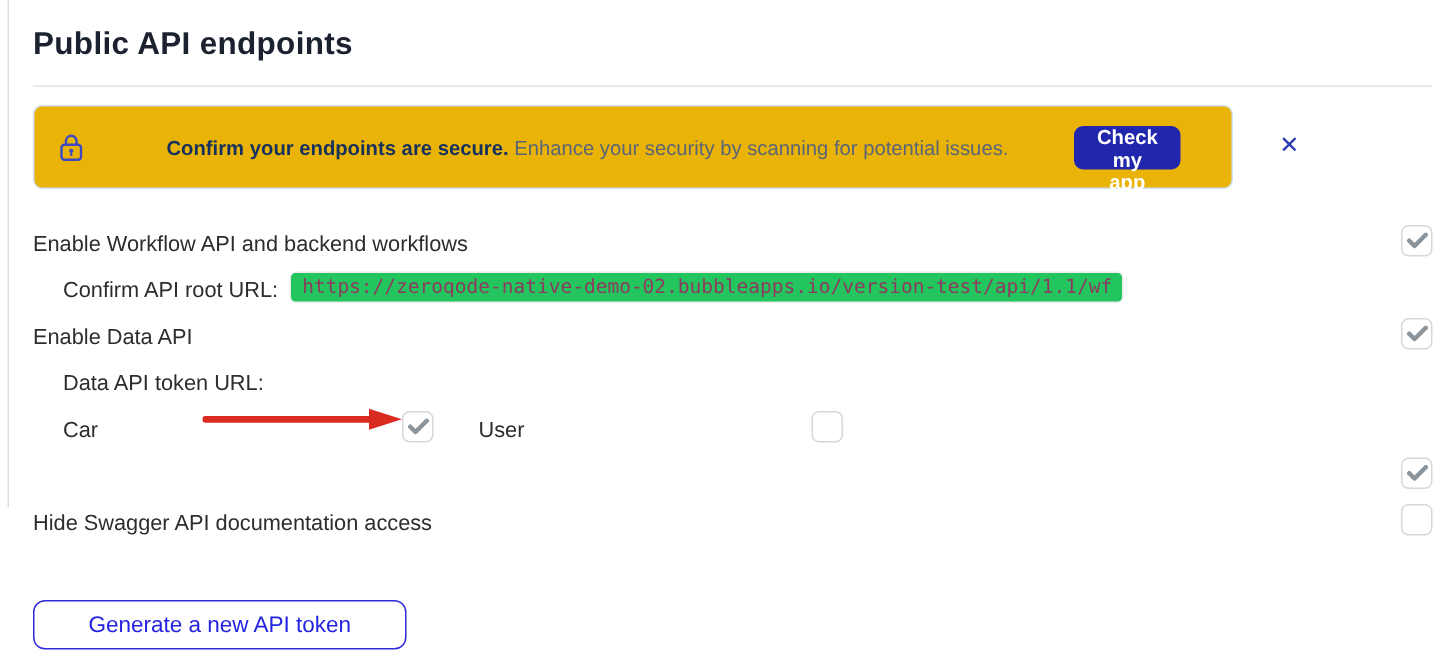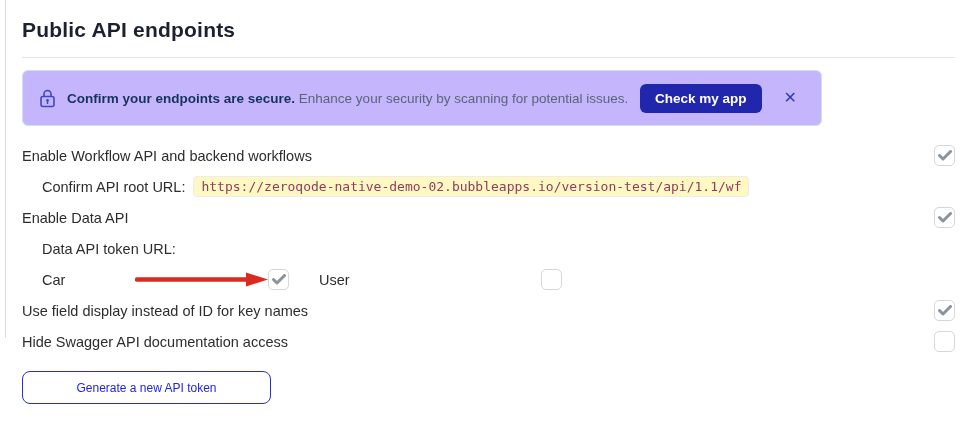--- a/index.html
+++ b/index.html
@@ -5,56 +5,56 @@
   * { margin:0; padding:0; box-sizing:border-box; }
   html,body { width:965px; height:435px; background:#ffffff; overflow:hidden;
               font-family:"Liberation Sans","DejaVu Sans",sans-serif; }
   .panel-edge { position:absolute; left:5px; top:0; bottom:0; width:1px; background:#dcdcdc; }
   .page { position:relative; width:965px; height:338px; padding:18px 10px 0 22px; }
 
   .page-title { font-size:21px; font-weight:700; color:#1c2130; letter-spacing:.2px; }
   .title-divider { height:1px; background:#e4e4e4; margin:15px 0 0 0; }
 
   
-  .banner { margin-top:12px; width:800px; height:56px; background:#c4b5fd;
+  .banner { margin-top:12px; width:800px; height:56px; background:#eab308;
             border:1px solid #cfe0f5; border-radius:6px; display:flex; align-items:center;
-            padding:0 14px 0 16px; }
+            padding:0 14px 0 16px;gap:44px; }
   .banner .lock { width:17px; height:19px; flex:0 0 auto; margin-right:11px; }
   .banner-text { font-size:13.5px; color:#5a6577; white-space:nowrap; }
   .banner-text b { color:#16325c; font-weight:700; }
   .check-btn { margin-left:auto; background:#2127ad; color:#ffffff; border:none; border-radius:6px;
                height:29px; padding:0 15px; font-size:13.5px; font-weight:700; cursor:pointer;
                font-family:"Liberation Sans",sans-serif; }
   .banner-close { margin-left:22px; margin-right:10px; color:#2d3db5; font-size:16px;
                   cursor:pointer; line-height:1; }
 
   
   .rows { margin-top:14px; }
-  .row { height:31px; display:flex; align-items:center; font-size:14.5px; color:#2d2d2d; }
+  .row { height:31px; display:flex; align-items:flex-end; font-size:14.5px; color:#2d2d2d; }
   .row .spacer { flex:1; }
   .indent { padding-left:20px; }
 
   .code-chip { font-family:"DejaVu Sans Mono","Liberation Mono",monospace; font-size:13px;
-               color:#8f3a5f; background:#fef9c3; border:1px solid #ececec; border-radius:4px;
+               color:#8f3a5f; background:#22c55e; border:1px solid #ececec; border-radius:4px;
                padding:2px 7px; margin-left:8px; white-space:nowrap; }
 
   .checkbox { width:21px; height:21px; border:1px solid #d7d7d7; border-radius:5px; background:#fff;
               display:flex; align-items:center; justify-content:center; flex:0 0 auto; cursor:pointer; }
   .checkbox svg { display:none; }
   .checkbox.checked svg { display:block; }
 
   
   .types-row { position:relative; }
   .type-label-1 { width:226px; }
   .type-label-2 { margin-left:30px; width:222px; }
   .annotation-arrow { position:absolute; left:113px; top:8px; pointer-events:none; }
 
   
-  .token-btn { margin-top:14px; width:249px; height:33px; background:#ffffff;
-               border:1px solid #2d2bd8; border-radius:8px; color:#2323e0; font-size:12px;
+  .token-btn { margin-top:43px; width:249px; height:33px; background:#ffffff;
+               border:1px solid #2d2bd8; border-radius:8px; color:#2323e0; font-size:15px;
                cursor:pointer; font-family:"Liberation Sans",sans-serif; }
 </style>
 </head>
 <body>
 
 <div class="page">
   <div class="panel-edge"></div>
 
   <div class="page-title">Public API endpoints</div>
   <div class="title-divider"></div>
@@ -117,21 +117,20 @@
       <span class="checkbox">
         
       </span>
       <svg class="annotation-arrow" width="133" height="15" viewBox="0 0 133 15">
         <line x1="2" y1="7.5" x2="113" y2="7.5" stroke="#d92b1f" stroke-width="4.5" stroke-linecap="round"></line>
         <polygon points="111,0.5 133,7.5 111,14.5" fill="#d92b1f"></polygon>
       </svg>
     </div>
 
     <div class="row">
-      <span>Use field display instead of ID for key names</span>
       <span class="spacer"></span>
       <span class="checkbox checked">
         <svg width="14" height="11" viewBox="0 0 14 11">
             <polyline points="1.5,5.5 5,9 12.5,1.5" fill="none" stroke="#8b939b" stroke-width="3" stroke-linecap="round" stroke-linejoin="round"></polyline>
           </svg>
       </span>
     </div>
 
     <div class="row">
       <span>Hide Swagger API documentation access</span>

